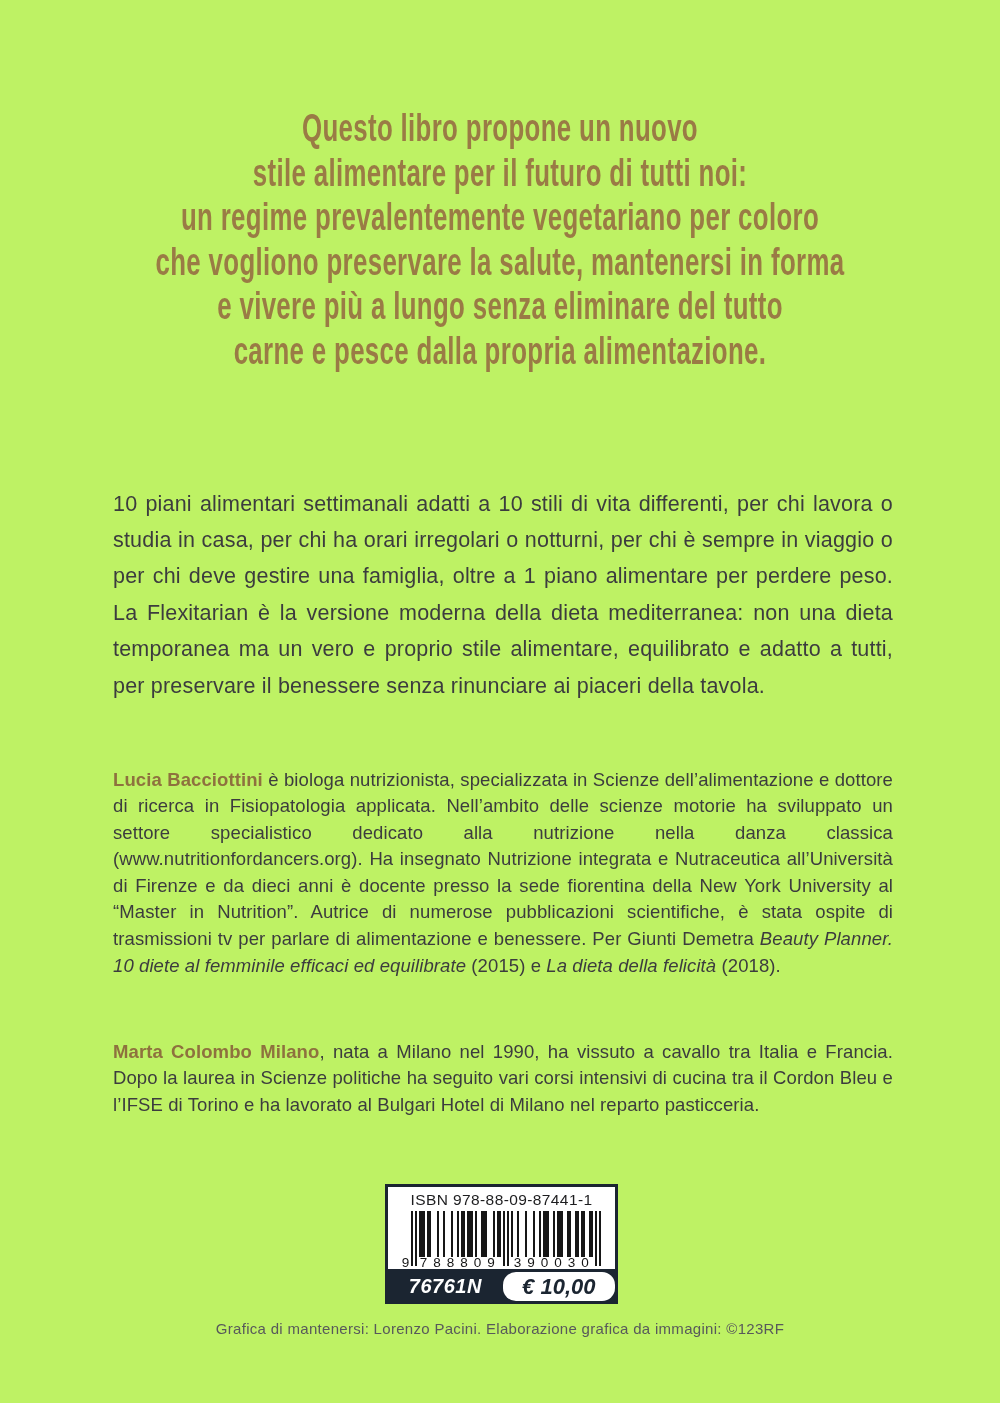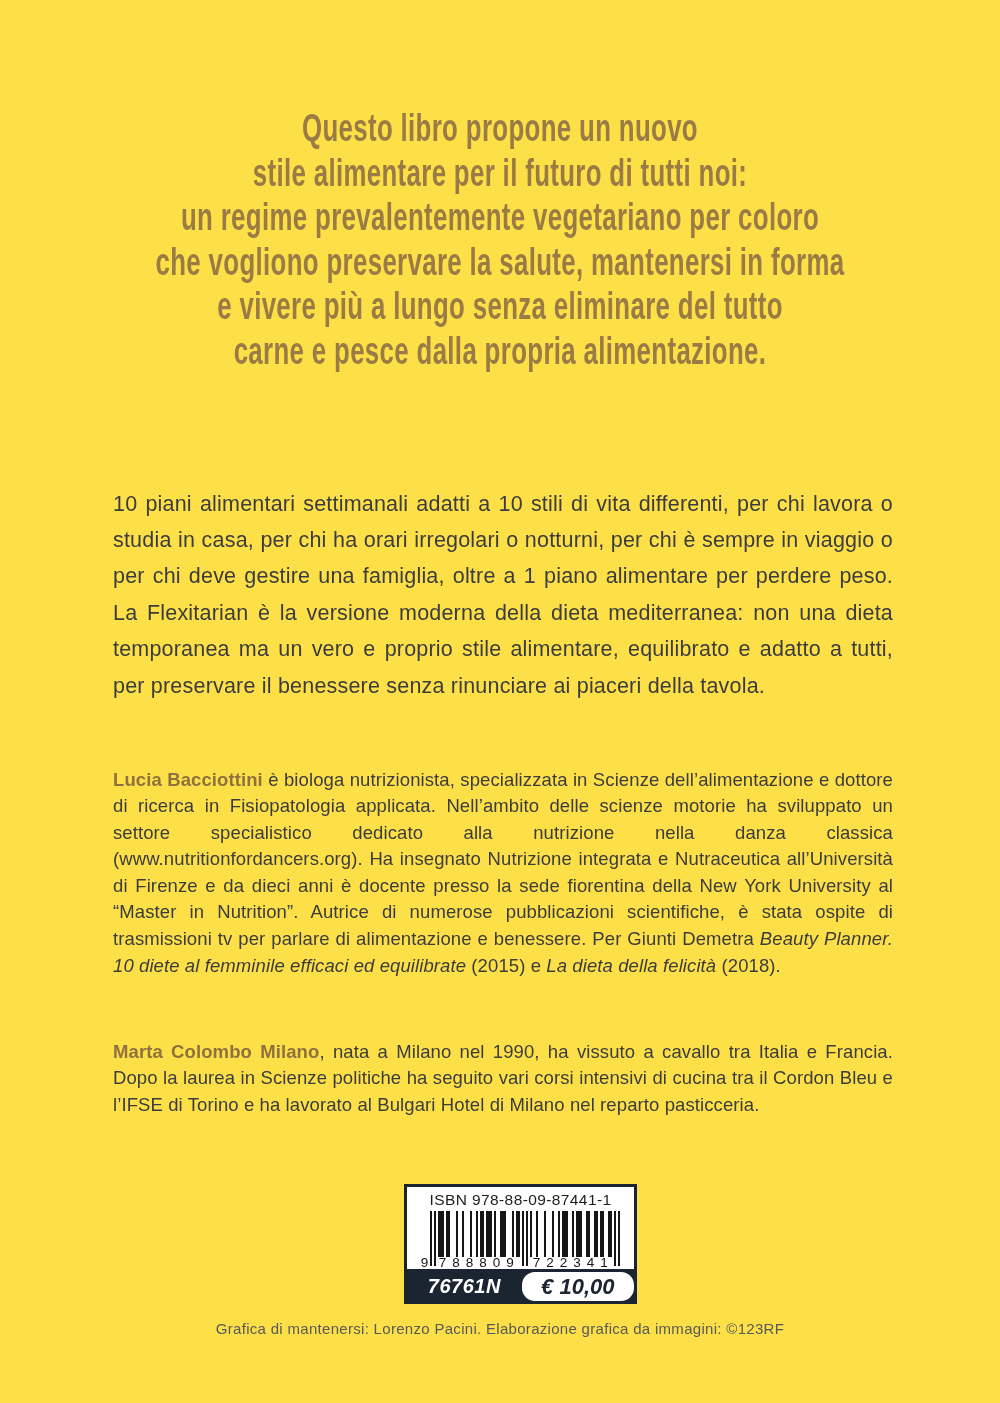--- a/index.html
+++ b/index.html
@@ -1,21 +1,21 @@
 <!DOCTYPE html>
 <html style="--gold: #9a7b45; --name_gold: #8e713e; --body_text: #3c3c3e; --navy: #1b2531; --credit_gray: #58595b;"><head>
 <meta charset="utf-8">
 <style>
   html, body { margin: 0; padding: 0; background: #ffffff; }
   .page {
     position: relative;
     width: 1000px;
     height: 1403px;
     margin: 0 auto;
-    background: #fde047;
+    background: #bef264;
     font-family: "Liberation Sans", sans-serif;
     overflow: hidden;
   }
 
   
   .headline-outer {
     position: absolute;
     top: 106px;
     left: 50%;
     width: 1400px;
@@ -59,21 +59,21 @@
   .bio-1 { top: 748px; }
   .bio-2 { top: 1020px; }
   .seg-name { font-weight: bold; color: var(--name_gold); }
   .seg-italic { font-style: italic; }
   .seg-plain { }
 
   
   .barcode-box {
     position: absolute;
     top: 1184px;
-    left: 404px;
+    left: 385px;
     width: 233px;
     height: 120px;
     box-sizing: border-box;
     border: 3px solid var(--navy);
     background: #ffffff;
     display: flex;
     flex-direction: column;
   }
   .bc-isbn {
     text-align: center;
@@ -273,21 +273,21 @@
             <div class="module"></div>
             <div class="module bar"></div>
             <div class="module bar"></div>
             <div class="module"></div>
             <div class="module bar ext"></div>
             <div class="module ext"></div>
             <div class="module bar ext"></div>
           </div>
         <div class="bc-digits">
           <span class="grp-left">788809</span>
-          <span class="grp-right">722341</span>
+          <span class="grp-right">390030</span>
         </div>
       </div>
     </div>
     <div class="bc-bottom">
       <div class="bc-code">76761N</div>
       <div class="bc-price">€ 10,00</div>
     </div>
   </div>
 
   <div class="credit">Grafica di mantenersi: Lorenzo Pacini. Elaborazione grafica da immagini: ©123RF</div>

